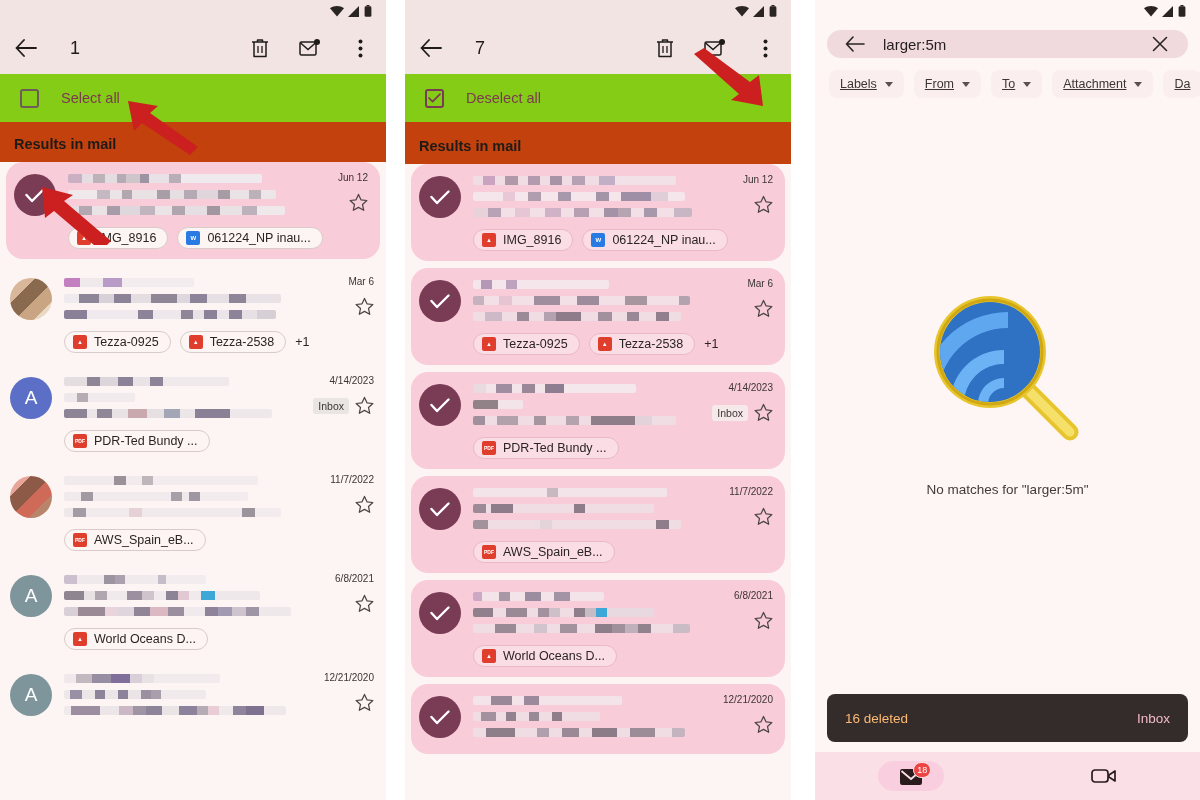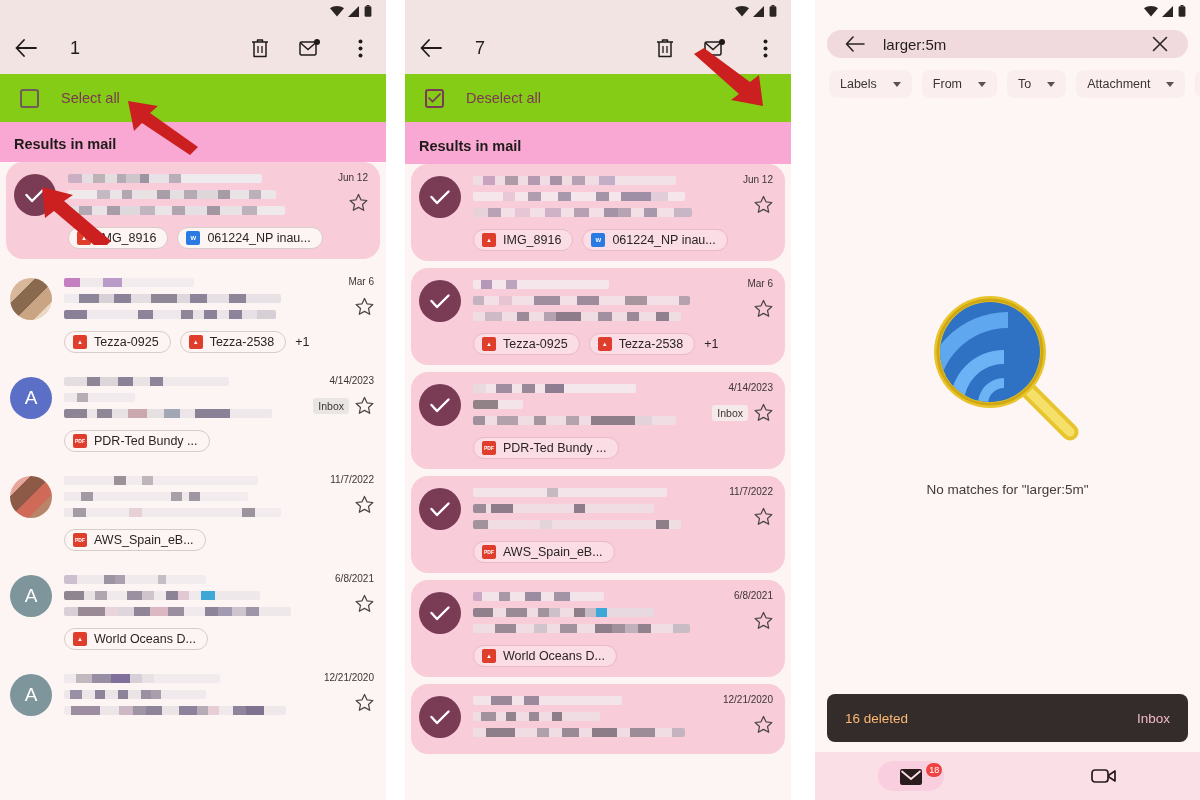--- a/index.html
+++ b/index.html
@@ -42,21 +42,21 @@
     padding: 0 20px; background: #84cc16;
   }
   .chkbox { width: 19px; height: 19px; border: 2px solid #6d5c5a; border-radius: 3px;
             display: flex; align-items: center; justify-content: center; }
   .chkbox.checked { border-color: #7a3b55; }
   .selectall-label { font-size: 14.5px; color: #7c3a52; }
 
   
   .results-hdr {
     font-size: 14.5px; font-weight: bold; color: #1f1b19;
-    padding: 14px 14px 10px 14px; background: #f9a8d4;
+    padding: 14px 14px 10px 14px; background: #c2410c;
   }
   .p2 .results-hdr { padding-top: 16px; }
 
   
   .list { background: #fdf5f3; }
   .row { display: flex; padding: 10px 12px 10px 10px; position: relative; }
   .row.sel { background: #f9ccd9; border-radius: 17px; margin: 0 6px 7px 6px; padding-left: 8px; }
   .p2 .row { background: #f9ccd9; border-radius: 17px; margin: 0 6px 7px 6px; padding-left: 8px; }
   .p1 .row.plain { margin-bottom: 2px; }
 
@@ -92,43 +92,43 @@
   .plus { font-size: 12.5px; color: #2a2523; }
 
   
   .searchbar {
     margin: 8px 12px 0 12px; height: 28px; border-radius: 22px;
     background: #f1dade; display: flex; align-items: center;
     padding: 0 16px; gap: 16px;
   }
   .searchtext { flex: 1; font-size: 15px; color: #241f1e; }
   .filters { display: flex; gap: 10px; padding: 12px 0 0 14px; overflow: hidden; }
-  .filt { display: inline-flex; align-items: center; gap: 16px;
+  .filt { display: inline-flex; align-items: center; gap: 8px;
           background: #faeeee; border-radius: 8px; padding: 7px 11px;
-          font-size: 12.5px; color: #3b3533; white-space: nowrap; }
+          font-size: 12.5px; color: #3b3533; white-space: nowrap; text-decoration: underline; }
   .caret { width: 0; height: 0; border-left: 4px solid transparent;
            border-right: 4px solid transparent; border-top: 5px solid #5a5250; }
 
   .empty { position: absolute; left: 0; right: 0; top: 280px;
            display: flex; flex-direction: column; align-items: center; }
   .empty-text { font-size: 13.5px; color: #413b39; margin-top: 22px; }
 
   .snackbar { position: absolute; left: 12px; right: 12px; bottom: 58px;
               height: 48px; background: #332c2b; border-radius: 8px;
               display: flex; align-items: center; padding: 0 18px; }
   .snack-text { flex: 1; font-size: 13.5px; color: #fdba74; }
   .snack-action { font-size: 13.5px; color: #f3b9c8; cursor: pointer; }
 
   .bottomnav { position: absolute; left: 0; right: 0; bottom: 0; height: 48px;
                background: #fbdfe6; display: flex; align-items: center; }
   .navitem { flex: 1; display: flex; align-items: center; justify-content: center;
              position: relative; }
   .navpill { width: 66px; height: 30px; border-radius: 15px; background: #f9cede;
              display: flex; align-items: center; justify-content: center; }
-  .badge { position: absolute; top: 1px; left: 50%; margin-left: 14px;
+  .badge { position: absolute; top: 1px; left: 50%; margin-left: 2px;
            background: #ef4444; color: #fff; font-size: 9px;
            border-radius: 9px; min-width: 18px; height: 16px;
            display: flex; align-items: center; justify-content: center;
            padding: 0 3px; border: 1.5px solid #fbdfe6; }
 
   
   .arrow { position: absolute; pointer-events: none; }
 </style>
 </head>
 <body>

